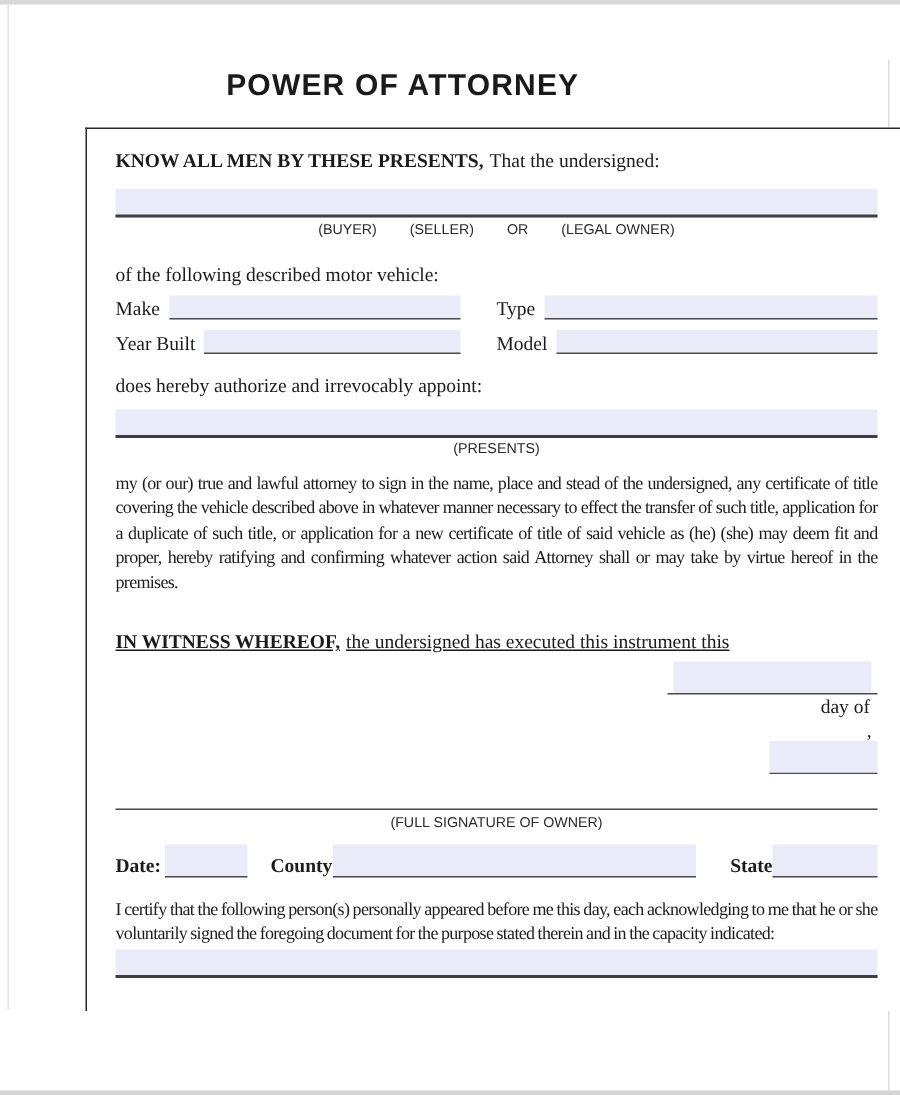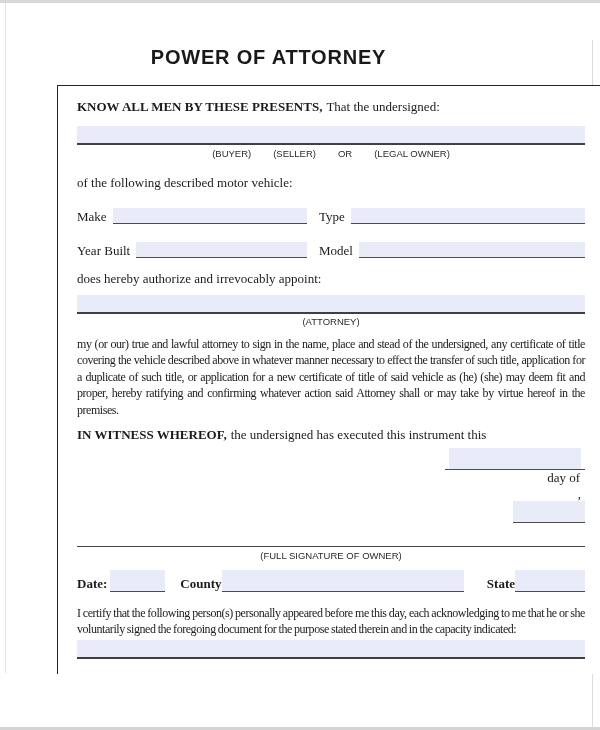--- a/index.html
+++ b/index.html
@@ -47,42 +47,42 @@
 
   .opening{margin-top:13px;}
   .role-row{
     margin-top:3px;display:flex;justify-content:center;
     font-family:"Liberation Sans",sans-serif;font-size:9.5px;color:#2a2a2a;
     line-height:11px;
   }
   .role-row span{margin:0 11px;}
   .vehicle-intro{margin-top:16px;}
 
-  .vrow{display:flex;margin-top:18px;align-items:flex-end;}
+  .vrow{display:flex;margin-top:7px;align-items:flex-end;gap:12px;}
   .vcell{display:flex;align-items:flex-end;}
   .vcell-left{width:230px;}
   .vcell-right{flex:1;margin-left:12px;}
   .vlabel{font-size:13px;line-height:15px;white-space:nowrap;}
   .vfield{
     flex:1;height:16px;margin-left:6px;background:var(--field-fill);
     border-bottom:1.5px solid #4a4a4a;
   }
 
   .appoint{margin-top:13px;}
   .caption{
     font-family:"Liberation Sans",sans-serif;font-size:9.5px;color:#2a2a2a;
     text-align:center;line-height:11px;
   }
   .attorney-caption{margin-top:2px;}
 
   .para{
     margin-top:9px;font-size:12px;line-height:16.4px;text-align:justify;
     letter-spacing:-0.45px;word-spacing:-0.4px;
   }
-  .witness{margin-top:9px;}
+  .witness{margin-top:24px;text-decoration:underline;}
 
   .day-row{margin-top:6px;display:flex;align-items:flex-end;flex-direction:column;}
   .seg{position:relative;border-bottom:1.5px solid #4a4a4a;height:22px;}
   .seg .fill{position:absolute;left:4px;right:4px;top:0;bottom:0;background:var(--field-fill);}
   .seg .fill-full{left:0;right:0;}
   .seg-day{width:140px;}
   .seg-month{flex:1;}
   .seg-year{width:72px;}
   .day-of{font-size:13px;line-height:16px;white-space:nowrap;margin:0 5px;}
   .comma{font-size:13px;line-height:14px;margin:0 4px 0 2px;}
@@ -144,21 +144,21 @@
       <div class="vfield"></div>
     </div>
     <div class="vcell vcell-right">
       <span class="vlabel">Model</span>
       <div class="vfield"></div>
     </div>
   </div>
 
   <div class="line13 appoint">does hereby authorize and irrevocably appoint:</div>
   <div class="big-field attorney-field"></div>
-  <div class="caption attorney-caption">(ATTORNEY)</div>
+  <div class="caption attorney-caption">(PRESENTS)</div>
 
   <div class="para">my (or our) true and lawful attorney to sign in the name, place and stead of the undersigned, any certificate of title covering the vehicle described above in whatever manner necessary to effect the transfer of such title, application for a duplicate of such title, or application for a new certificate of title of said vehicle as (he) (she) may deem fit and proper, hereby ratifying and confirming whatever action said Attorney shall or may take by virtue hereof in the premises.</div>
 
   <div class="line13 witness">
     <b>IN WITNESS WHEREOF,</b><span class="sp">the undersigned has executed this instrument this</span>
   </div>
 
   <div class="day-row">
     <div class="seg seg-day">
       <div class="fill"></div>

